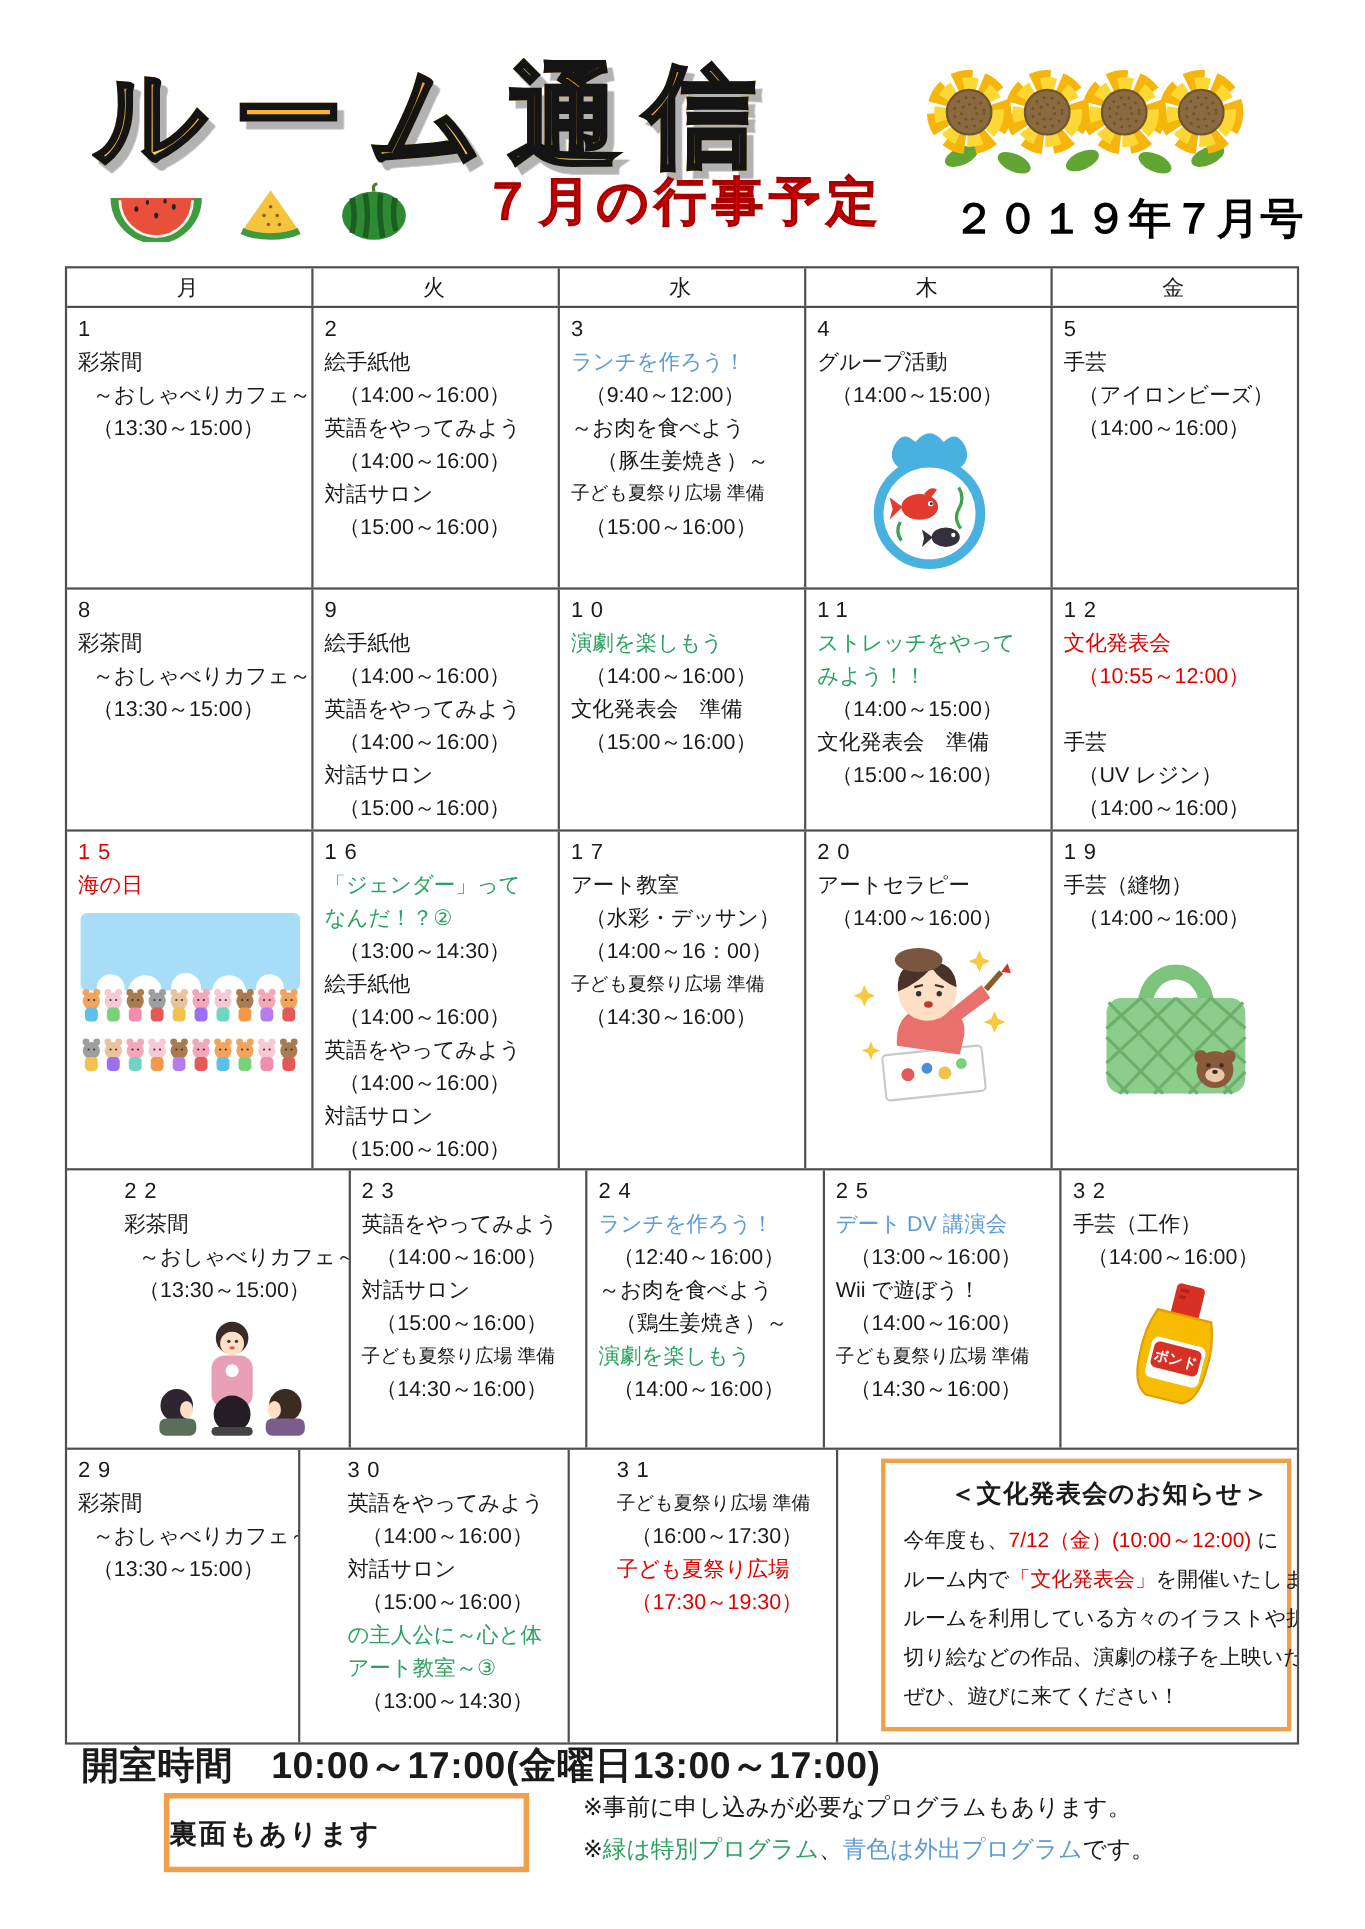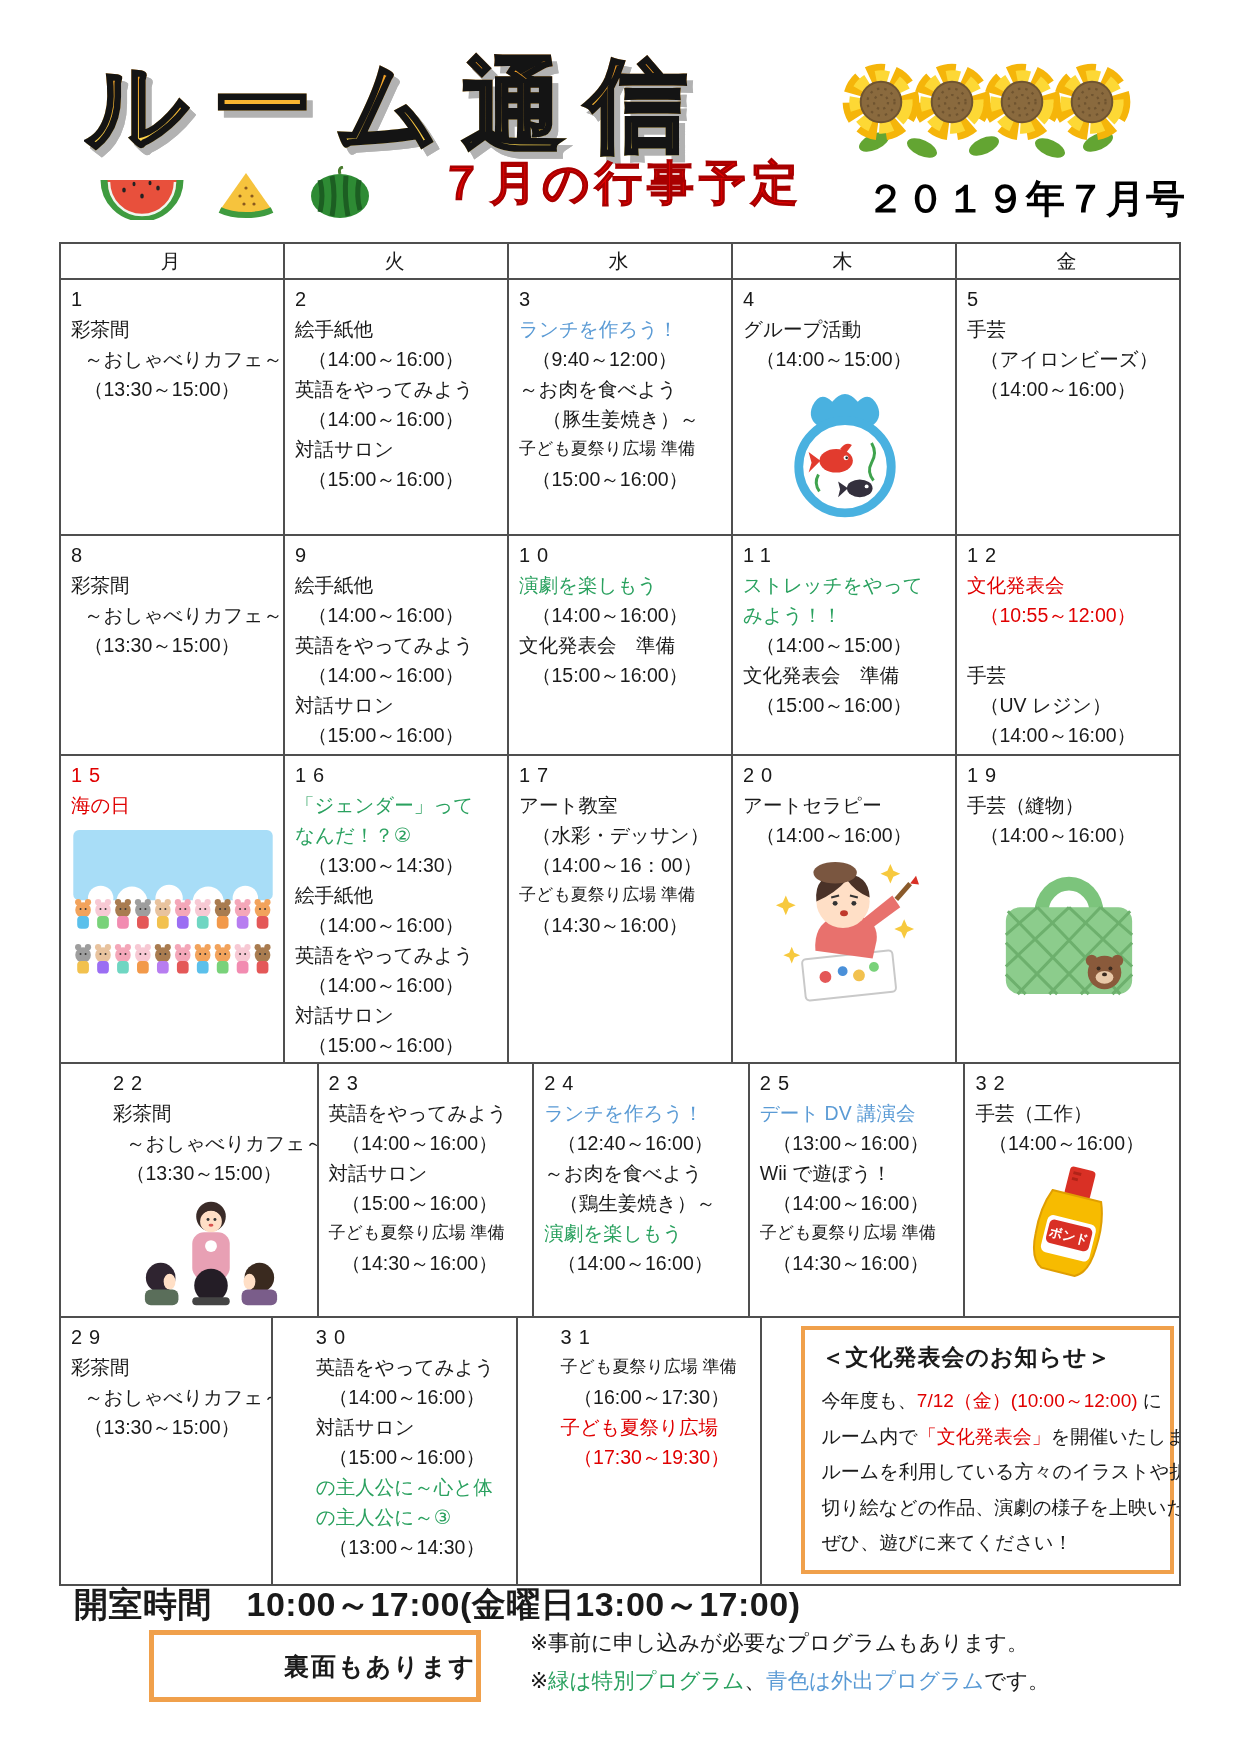--- a/index.html
+++ b/index.html
@@ -42,29 +42,29 @@
   .ln.sm{font-size:17px;}
   .c-blue{color:var(--blue,#5b9bd5);}
   .c-green{color:var(--green,#2aa15f);}
   .c-red{color:var(--red,#e00000);}
   .cell-icon{display:flex;justify-content:center;margin-top:6px;}
   .cell-icon svg{max-width:100%;height:auto;}
 
   
   .announce{margin:8px 5px 10px 6px;height:calc(100% - 18px);box-sizing:border-box;
             border:4px solid var(--orange,#f0a04b);padding:4px 16px;background:#fff;}
-  .an-title{text-align:left;font-weight:bold;font-size:23px;margin:8px 0 10px;letter-spacing:1px;}
+  .an-title{text-align:right;font-weight:bold;font-size:23px;margin:8px 0 10px;letter-spacing:1px;}
   .an-line{font-size:19px;line-height:35.5px;white-space:nowrap;}
 
   
   .hours{position:absolute;left:74px;top:1582px;font-size:34px;font-weight:bold;
          letter-spacing:0.5px;white-space:nowrap;}
   .backside{position:absolute;left:149px;top:1630px;width:332px;height:72px;
             border:5px solid var(--orange,#f0a04b);box-sizing:border-box;display:flex;
-            align-items:center;justify-content:flex-end;font-size:25px;font-weight:bold;letter-spacing:2px;}
+            align-items:center;justify-content:flex-start;font-size:25px;font-weight:bold;letter-spacing:2px;}
   .notes{position:absolute;left:530px;top:1624px;font-size:21.5px;line-height:38px;white-space:nowrap;}
 </style>
 </head>
 <body>
 
 <div class="page">
   <div class="title">ルーム通信</div>
   <div class="sunflowers"><svg width="302" height="110" viewBox="0 0 302 110">
         <ellipse cx="38" cy="92" rx="16" ry="8" fill="#63a532" transform="rotate(-24 38 92)"></ellipse>
         <ellipse cx="86" cy="98" rx="16" ry="8" fill="#63a532" transform="rotate(24 86 98)"></ellipse>
@@ -570,21 +570,21 @@
           <div class="ln in1">～おしゃべりカフェ～</div>
           <div class="ln in1">（13:30～15:00）</div>
         </div>
         <div class="cal-cell">
           <div class="day">30</div>
           <div class="ln">英語をやってみよう</div>
           <div class="ln in1">（14:00～16:00）</div>
           <div class="ln">対話サロン</div>
           <div class="ln in1">（15:00～16:00）</div>
           <div class="ln c-green">の主人公に～心と体</div>
-          <div class="ln c-green">の主人公に～③</div>
+          <div class="ln c-green">アート教室～③</div>
           <div class="ln in1">（13:00～14:30）</div>
         </div>
         <div class="cal-cell">
           <div class="day">31</div>
           <div class="ln sm">子ども夏祭り広場 準備</div>
           <div class="ln in1">（16:00～17:30）</div>
           <div class="ln c-red">子ども夏祭り広場</div>
           <div class="ln c-red in1">（17:30～19:30）</div>
         </div>
         <div class="cal-cell no-pad" style="flex: 2 1 0%;">

